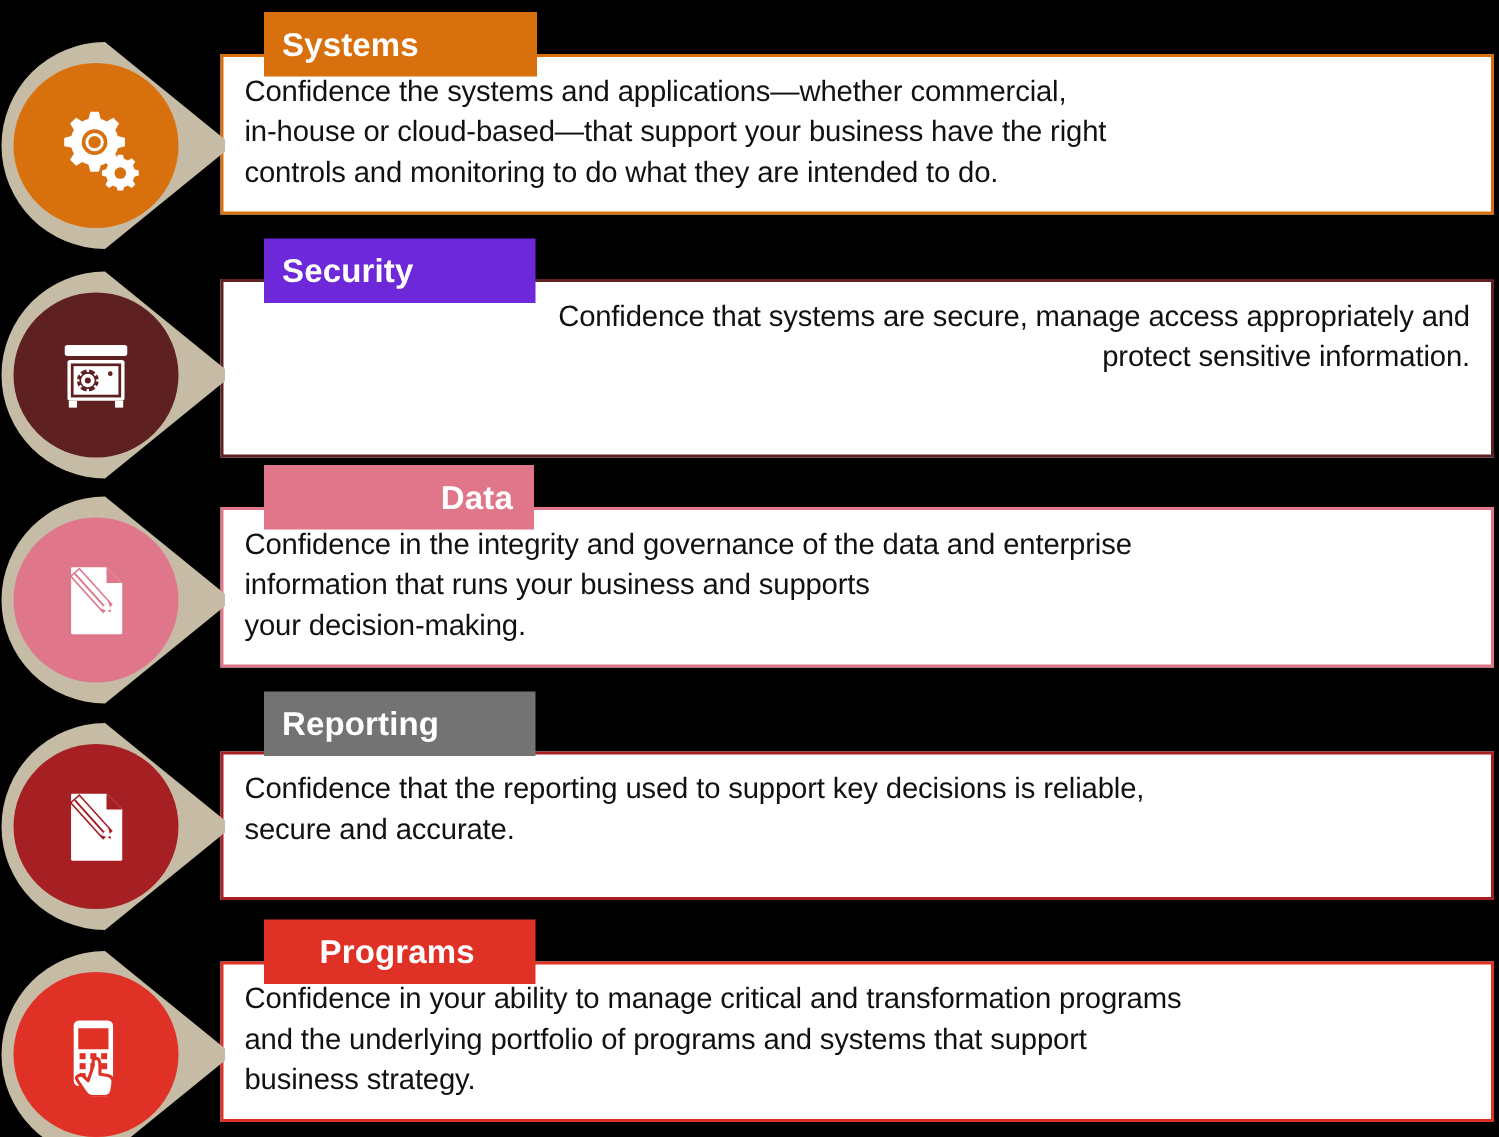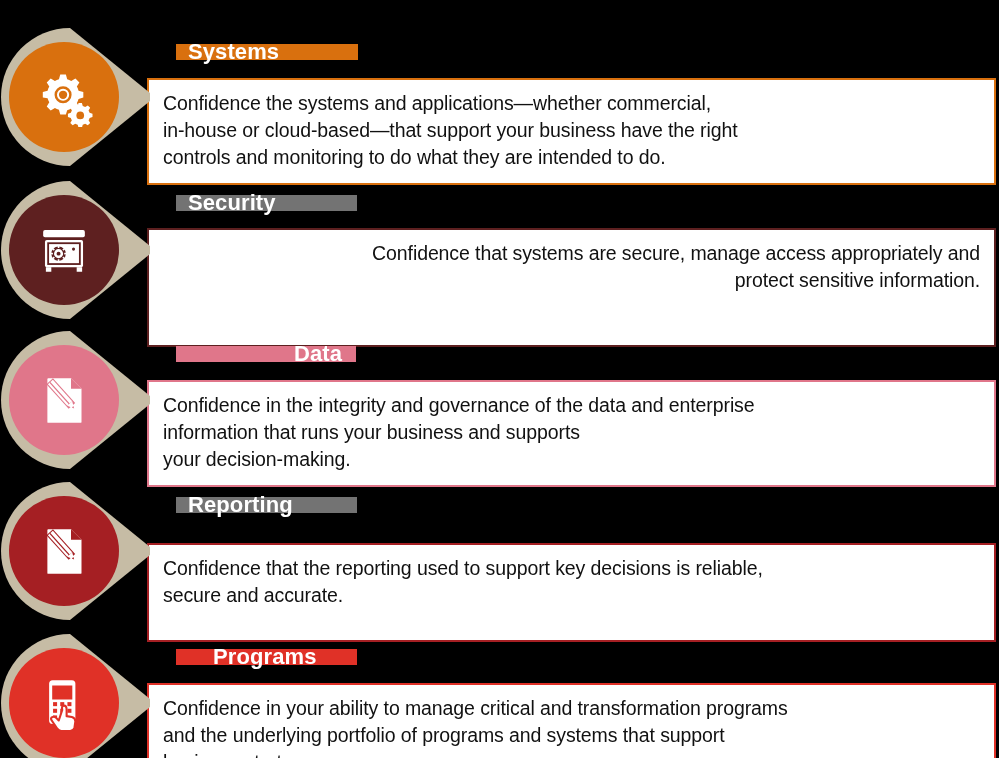--- a/index.html
+++ b/index.html
@@ -29,43 +29,41 @@
     overflow:visible;
   }
 
   
   .card {
     position:absolute;
     left:147px;
     width:849px;
     background:#ffffff;
     border:2px solid #999;
-    margin-top:42px;
   }
   .card-body {
     padding:10px 14px 8px 14px;
   }
   .card-body p {
     font-size:19.5px;
     line-height:27px;
     color:#111111;
     letter-spacing:-0.1px;
     white-space:pre-line;
   }
 
   
   .tab {
     position:absolute;
     left:176px;
-    height:16px;
+    height:43px;
     padding:0 14px 0 12px;
     display:flex;
     align-items:center;
     z-index:5;
-    margin-top:36px;
   }
   .tab span {
     color:#ffffff;
     font-size:22px;
     font-weight:bold;
     line-height:1;
     letter-spacing:0.1px;
     white-space:nowrap;
   }
 </style>
@@ -129,21 +127,21 @@
           <rect x="19.2" y="39.3" width="1.8" height="3.4" transform="rotate(45 20.1 41)"></rect>
         </g>
         <rect fill="#ffffff" x="40" y="29" width="5" height="14" rx="2.5"></rect>
         <circle cx="42.5" cy="31" r="3.6" fill="#ffffff"></circle>
         <circle cx="42.5" cy="31" r="1.7" fill="#5E2020"></circle>
         <rect fill="#ffffff" x="12" y="51" width="6" height="5"></rect>
         <rect fill="#ffffff" x="46" y="51" width="6" height="5"></rect>
       </svg>
       </div>
     </div>
-    <div class="tab" style="top: 159px; width: 181px; background: #737373;">
+    <div class="tab" style="top: 159px; width: 181px; background: #6d28d9;">
       <span>Security</span>
     </div>
     <div class="card" style="top: 338px; height: 107px; border-color: rgb(224, 118, 138);">
       <div class="card-body">
         <p>Confidence in the integrity and governance of the data and enterprise
 information that runs your business and supports
 your decision-making.</p>
       </div>
     </div>
     <div class="badge" style="top: 325px;">

